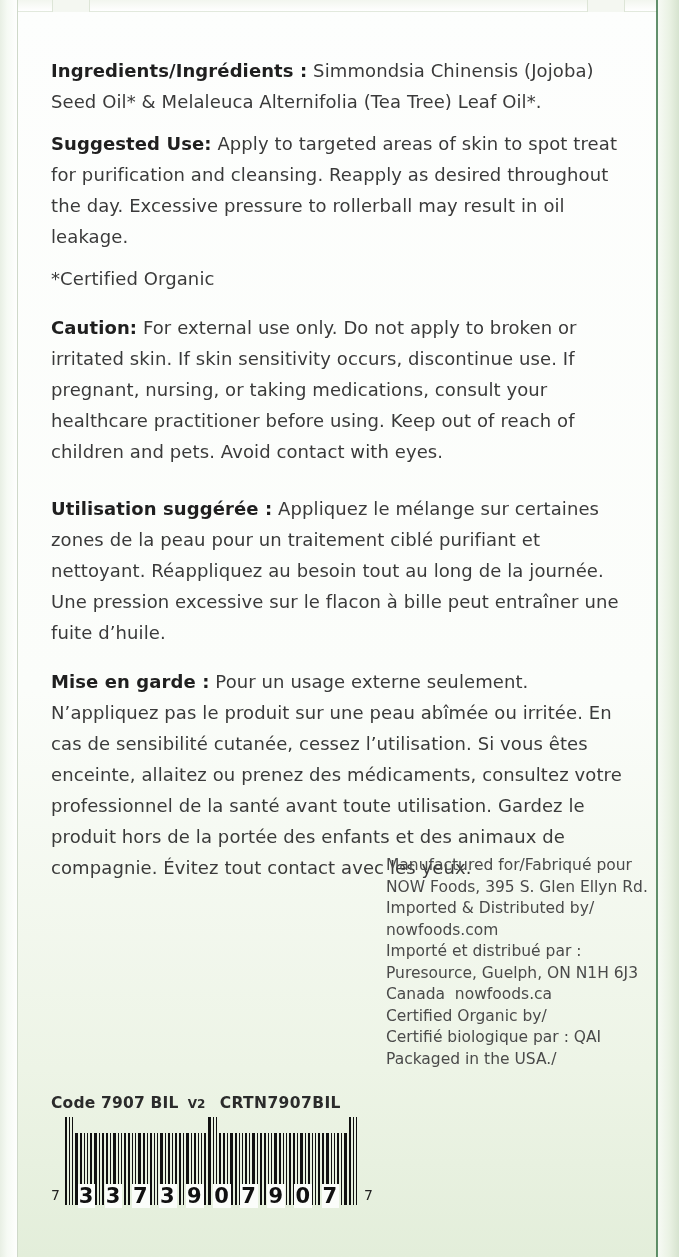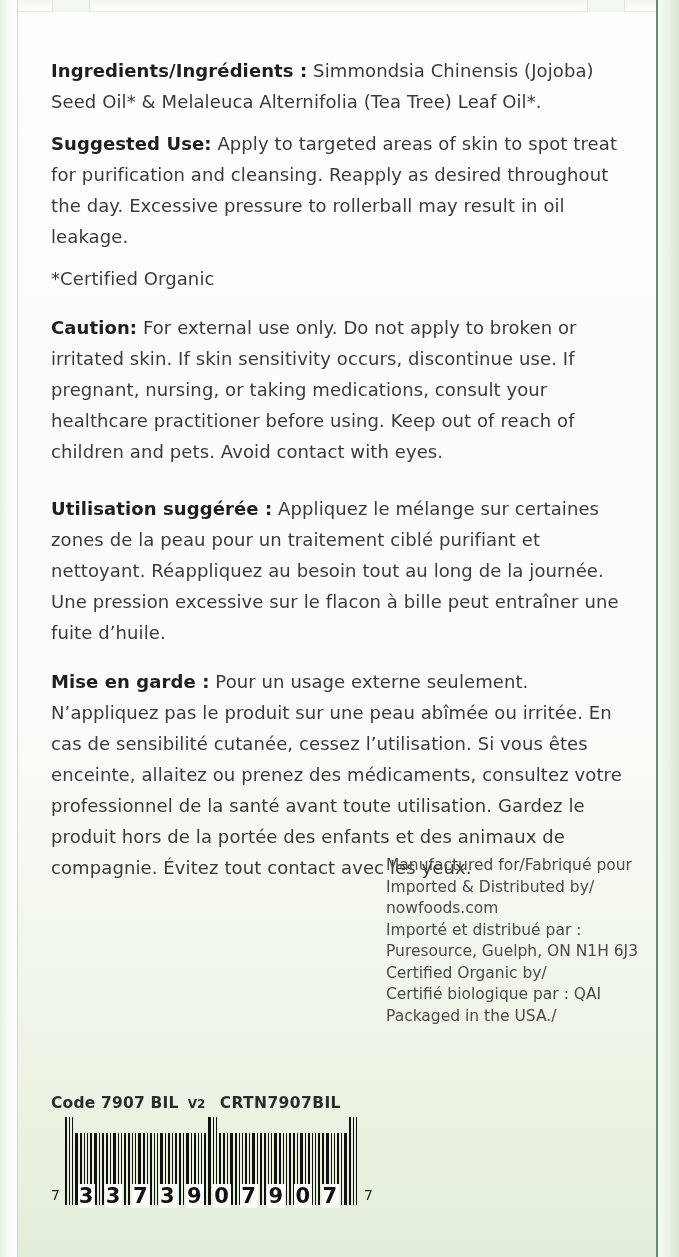--- a/index.html
+++ b/index.html
@@ -191,24 +191,26 @@
     <p class="blk gap-top-lg"><b>Utilisation suggérée :</b><span> Appliquez le mélange sur certaines zones de la peau pour un traitement ciblé purifiant et nettoyant. Réappliquez au besoin tout au long de la journée. Une pression excessive sur le flacon à bille peut entraîner une fuite d’huile.</span></p>
 
     <p class="blk gap-top"><b>Mise en garde :</b><span> Pour un usage externe seulement. N’appliquez pas le produit sur une peau abîmée ou irritée. En cas de sensibilité cutanée, cessez l’utilisation. Si vous êtes enceinte, allaitez ou prenez des médicaments, consultez votre professionnel de la santé avant toute utilisation. Gardez le produit hors de la portée des enfants et des animaux de compagnie. Évitez tout contact avec les yeux.</span></p>
 
   </div>
 
   <div class="bottom">
 
     <div class="mfg">
       <div>Manufactured for/Fabriqué pour</div>
+      <div>NOW Foods, 395 S. Glen Ellyn Rd.</div>
       <div>Imported &amp; Distributed by/</div>
       <div>nowfoods.com</div>
       <div>Importé et distribué par :</div>
       <div>Puresource, Guelph, ON N1H 6J3</div>
+      <div>Canada  nowfoods.ca</div>
       <div>Certified Organic by/</div>
       <div>Certifié biologique par : QAI</div>
       <div>Packaged in the USA./</div>
     </div>
 
     <div class="barcode-area">
       <div class="code-line">
         <span class="c1">Code 7907 BIL</span>
         <span class="c2">V2</span>
         <span class="c3">CRTN7907BIL</span>

